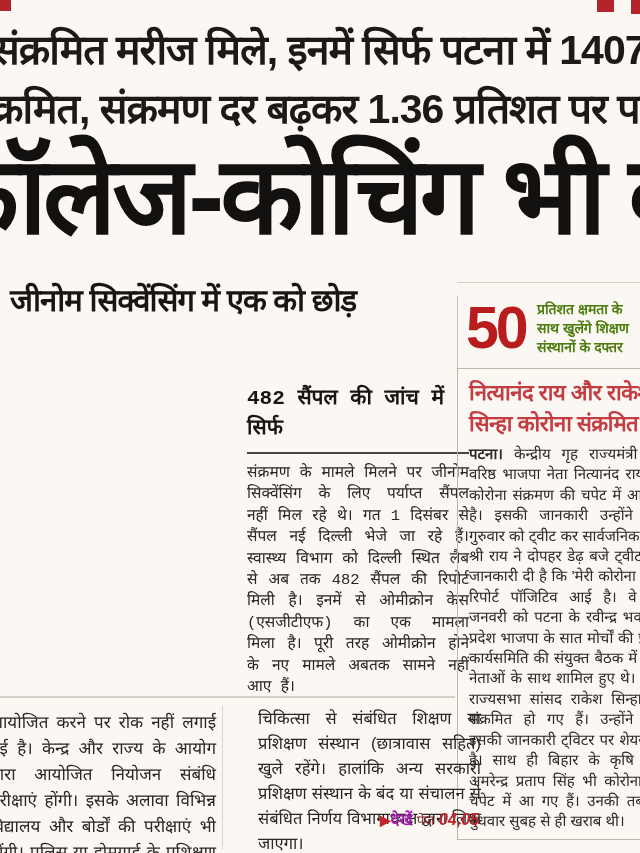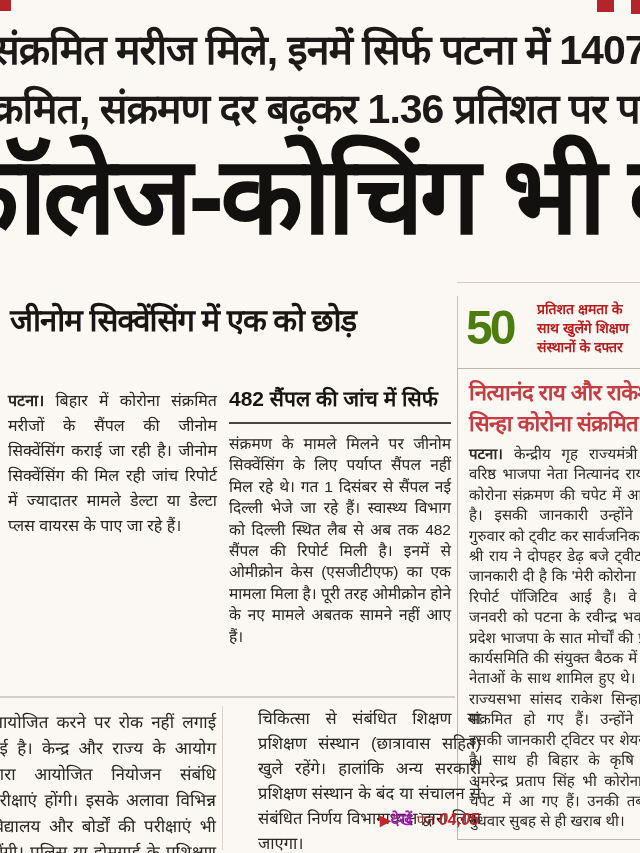--- a/index.html
+++ b/index.html
@@ -36,24 +36,24 @@
   }
   .bodytext p{margin:0;}
   .bold{font-weight:700;}
   .col2-head{
     font-size:21px;line-height:30px;font-weight:800;color:#181614;
     border-bottom:2px solid #4a4542;padding-bottom:8px;
   }
   .rule-v{background:#c9c1b8;width:1px;}
   .rule-h{background:#d6cec5;height:2px;}
   .statnum{
-    font-size:48px;font-weight:800;color:#4d7c0f;letter-spacing:-3px;line-height:64px;
+    font-size:59px;font-weight:800;color:#b91c1c;letter-spacing:-3px;line-height:64px;
   }
   .statline{
-    white-space:nowrap;font-size:14px;line-height:19px;font-weight:700;color:#b91c1c;
+    white-space:nowrap;font-size:14px;line-height:19px;font-weight:700;color:#4d7c0f;
   }
   .side-head{
     white-space:nowrap;font-size:22px;line-height:31px;font-weight:800;color:#c43d43;
     letter-spacing:-0.5px;
   }
   .side-body{
     font-size:15px;line-height:20.4px;text-align:justify;color:#2d2824;
   }
   .side-box{
     border:1px solid #bdb4aa;border-right:none;
@@ -74,29 +74,28 @@
 
   <div class="abs frag" style="left:0;top:0;width:11px;height:11px;"></div>
   <div class="abs frag" style="left:597px;top:0;width:17px;height:12px;"></div>
   <div class="abs frag" style="left:631px;top:0;width:9px;height:14px;"></div>
 
   <div class="abs strap" style="top:20px;">संक्रमित मरीज मिले, इनमें सिर्फ पटना में 1407</div>
   <div class="abs strap" style="top:79px;">क्रमित, संक्रमण दर बढ़कर 1.36 प्रतिशत पर पहुंच</div>
 
   <div class="abs giant">कॉलेज-कोचिंग भी बंद</div>
 
-  <div class="abs lead-head" style="top:300px;">
+  <div class="abs lead-head" style="top:280px;">
     <div>जीनोम सिक्वेंसिंग में एक को छोड़</div>
   </div>
 
   <div class="abs bodytext" style="left:8px;top:388px;width:209px;">
-    <p><span class="bold">पटना।</span> <span>बिहार में कोरोना संक्रमित मरीजों के सैंपल की जीनोम सिक्वेंसिंग कराई जा रही है। जीनोम सिक्वेंसिंग की मिल रही जांच रिपोर्ट में ज्यादातर मामले डेल्टा या डेल्टा प्लस वायरस के पाए जा रहे हैं।</span></p>
   </div>
 
-  <div class="abs" style="left:229px;top:384px;width:222px;">
+  <div class="abs" style="left:247px;top:384px;width:222px;font-family:Liberation Mono, monospace;">
     <div class="col2-head">
       <div>482 सैंपल की जांच में सिर्फ</div>
     </div>
     <div class="bodytext" style="font-size:15.5px;line-height:21.4px;margin-top:9px;">संक्रमण के मामले मिलने पर जीनोम सिक्वेंसिंग के लिए पर्याप्त सैंपल नहीं मिल रहे थे। गत 1 दिसंबर से सैंपल नई दिल्ली भेजे जा रहे हैं। स्वास्थ्य विभाग को दिल्ली स्थित लैब से अब तक 482 सैंपल की रिपोर्ट मिली है। इनमें से ओमीक्रोन केस (एसजीटीएफ) का एक मामला मिला है। पूरी तरह ओमीक्रोन होने के नए मामले अबतक सामने नहीं आए हैं।</div>
   </div>
 
   <div class="abs rule-v" style="left:457px;top:296px;height:72px;"></div>
   <div class="abs rule-h" style="left:457px;top:282px;width:183px;height:1px;"></div>
 
   <div class="abs statnum" style="left:466px;top:296px;">50</div>

